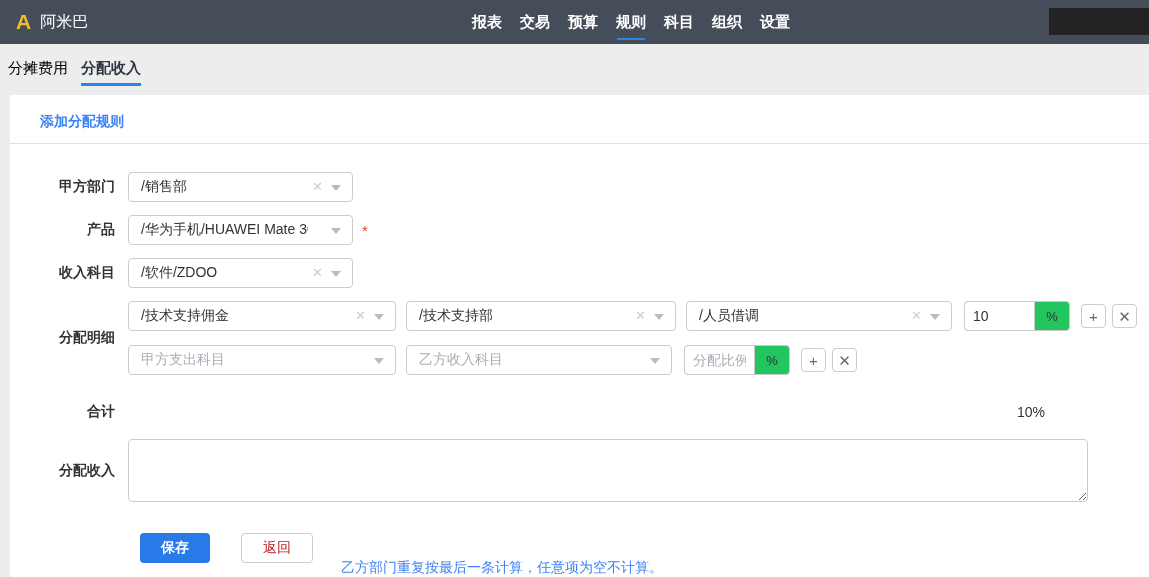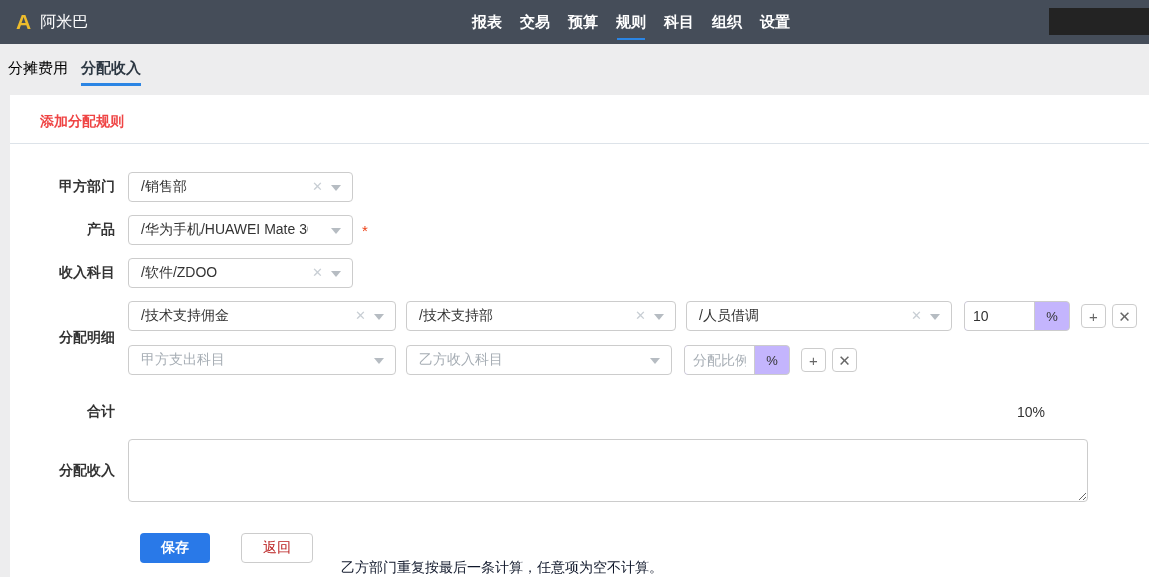--- a/index.html
+++ b/index.html
@@ -16,21 +16,21 @@
   .nav-item.active::after { content:""; position:absolute; left:1px; right:1px; bottom:-5px; height:2px; background:#2b85e4; }
   .search-box { position:absolute; right:0; top:8px; width:100px; height:27px; background:#232323; cursor:text; }
 
   
   .tabbar { height:51px; background:#ededee; display:flex; align-items:flex-start; padding:15px 0 0 8px; gap:13px; }
   .tab { font-size:15px; color:#000000; padding-bottom:5px; cursor:pointer; text-decoration:none; border-bottom:3px solid transparent; }
   .tab.active { color:#2c3742; font-weight:bold; border-bottom-color:#2b85e4; }
 
   
   .panel { margin-left:10px; background:#fff; height:482px; }
-  .panel-heading { padding:18px 0 12px 30px; font-size:14px; font-weight:bold; color:#ef4444; border-bottom:1px solid #dde3e9; }
+  .panel-heading { padding:18px 0 12px 30px; font-size:14px; font-weight:bold; color:#3b82f6; border-bottom:1px solid #dde3e9; }
 
   
   .form { padding-top:28px; }
   .form-row { display:flex; align-items:center; margin-bottom:13px; }
   .form-label { width:105px; flex:none; text-align:right; font-weight:bold; color:#333; margin-right:13px; }
 
   .select { position:relative; height:30px; border:1px solid #ccc; border-radius:4px; background:#fff;
             display:flex; align-items:center; padding:0 44px 0 12px; cursor:pointer; }
   .select .value { font-size:14px; color:#333; white-space:nowrap; overflow:hidden; }
   .select .value.ph { color:#a6adb4; }
@@ -39,21 +39,21 @@
                    border-left:5px solid transparent; border-right:5px solid transparent; border-top:6px solid #b6bcc2; }
   .w-std { width:225px; }
   .w-d1 { width:268px; } .w-d2 { width:270px; } .w-d3 { width:266px; }
   .req { color:#ed3f14; margin-left:9px; font-size:15px; }
 
   .detail-block { display:flex; align-items:center; margin-top:7px; margin-bottom:0; }
   .detail-rows { display:flex; flex-direction:column; gap:14px; }
   .detail-row { display:flex; align-items:center; }
   .detail-row .select { margin-right:10px; }
   .ratio-group { margin-left:2px; width:106px; height:30px; border:1px solid #ccc; border-radius:4px;
-                 display:flex; overflow:hidden; background:#c4b5fd; flex:none; }
+                 display:flex; overflow:hidden; background:#22c55e; flex:none; }
   .ratio-input { width:69px; border:none; outline:none; padding:0 8px; font-size:14px; color:#333; font-family:inherit; }
   .ratio-input::placeholder { color:#a6adb4; }
   .ratio-addon { flex:1; border-left:1px solid #ccc; display:flex; align-items:center; justify-content:center;
                  font-size:13px; color:#333; }
   .mini-btn { width:25px; height:24px; margin-left:11px; border:1px solid #ccc; border-radius:4px; background:#fff;
               color:#666; font-size:15px; line-height:1; display:flex; align-items:center; justify-content:center;
               cursor:pointer; font-family:inherit; flex:none; }
   .mini-btn + .mini-btn { margin-left:6px; }
 
   .total-row { margin-top:28px; margin-bottom:0; }
@@ -61,21 +61,21 @@
 
   .desc-row { margin-top:18px; }
   .desc-textarea { width:960px; height:63px; border:1px solid #ccc; border-radius:4px; resize:both;
                    padding:6px 10px; font-family:inherit; font-size:14px; color:#333; outline:none; }
 
   .actions { margin-top:17px; margin-left:118px; display:flex; align-items:center;padding-left:12px; }
   .btn-save { width:70px; height:30px; background:#2979e8; color:#fff; border:none; border-radius:4px;
               font-size:14px; font-weight:bold; cursor:pointer; font-family:inherit; }
   .btn-back { width:72px; height:30px; margin-left:31px; background:#fff; color:#b91c1c; border:1px solid #ccc;
               border-radius:4px; font-size:14px; cursor:pointer; font-family:inherit; }
-  .warning { margin-left:28px; color:#0f172a; font-size:14px;margin-top:40px; }
+  .warning { margin-left:28px; color:#3b82f6; font-size:14px;margin-top:40px; }
 </style>
 </head>
 <body>
 
 <div class="topbar">
   <div class="brand">
     <span class="logo">A</span>
     <span class="app-title">阿米巴</span>
   </div>
   <nav class="nav">

